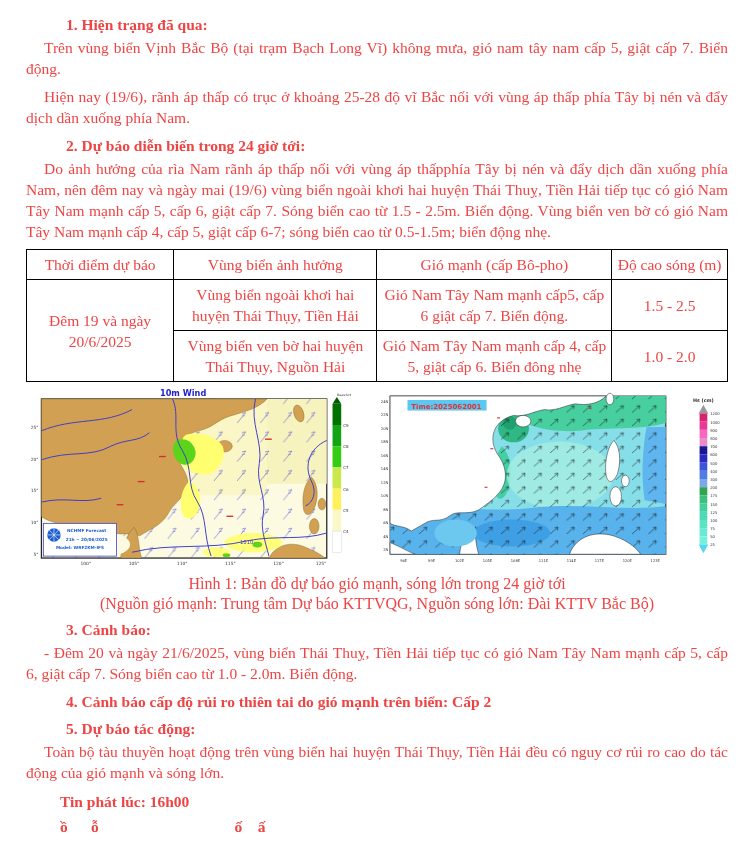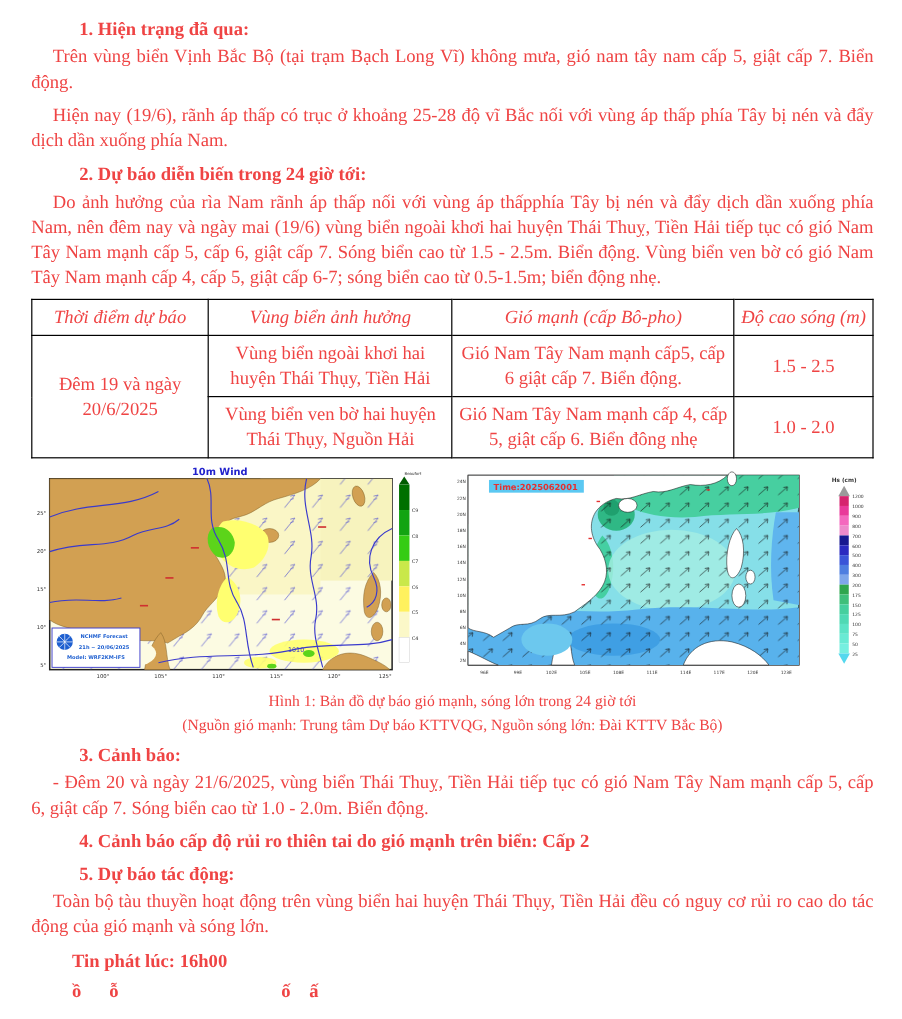--- a/index.html
+++ b/index.html
@@ -7,23 +7,23 @@
     width:752px;height:849px;box-sizing:border-box;overflow:hidden;
     background:#ffffff;color:#ef4444;
     font-family:"Liberation Serif","DejaVu Serif",serif;
     font-size:15.5px;line-height:21px;
     padding:8px 24px 0 26px;
   }
   .h{font-weight:bold;text-indent:40px;margin:6px 0 2px;}
   p.body{text-align:justify;text-indent:18px;margin:2px 0 7px;}
   table.fc{width:100%;border-collapse:collapse;margin:7px 0 2px;table-layout:fixed;}
   table.fc th,table.fc td{border:1.7px solid #000;text-align:center;vertical-align:middle;padding:4px 5px;}
-  table.fc th{font-style:italic;font-weight:normal;}
+  table.fc th{font-weight:normal;}
   .figure{display:flex;gap:6px;margin:3px 0 0;align-items:flex-start;}
-  .caption{text-align:center;font-size:13px;line-height:19px;margin:1px 0;}
+  .caption{text-align:center;font-size:16px;line-height:19px;margin:1px 0;}
   .foot-bold{font-weight:bold;margin:8px 0 0;padding-left:34px;}
   .clipped{font-weight:bold;padding-left:34px;white-space:pre;margin-top:4px;}
   svg text{font-family:"DejaVu Sans",sans-serif;}
 </style>
 </head>
 <body>
 
 <div class="page">
 
   <div class="h">1. Hiện trạng đã qua:</div>

